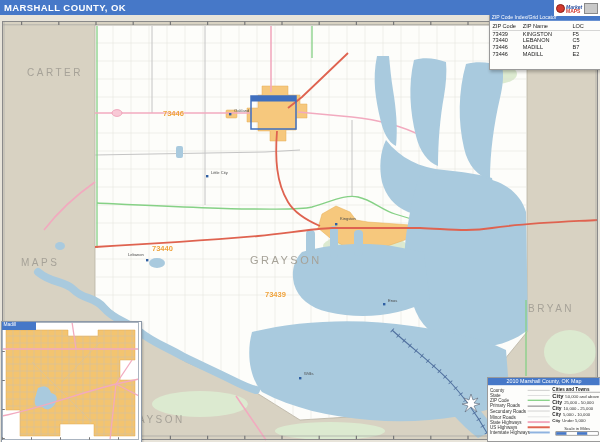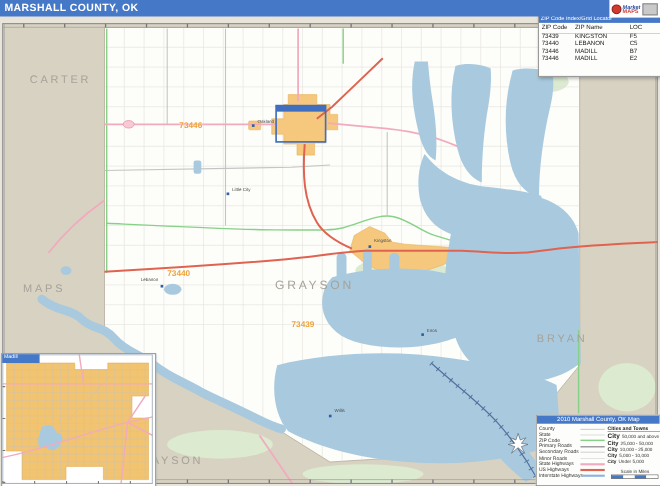--- a/index.html
+++ b/index.html
@@ -181,21 +181,21 @@
     <line x1="3" y1="436" x2="597" y2="436" stroke="#9a9a9a" stroke-width="0.6"></line>
     <line x1="21" y1="437.5" x2="597" y2="437.5" stroke="#777" stroke-width="3.4" stroke-dasharray="1.2 36"></line>
     <line x1="4" y1="22" x2="4" y2="439" stroke="#9a9a9a" stroke-width="0.5"></line>
     <line x1="596" y1="22" x2="596" y2="439" stroke="#9a9a9a" stroke-width="0.5"></line>
   </g>
 </svg>
 
 <span class="abs countylbl" style="left:27px;top:67px">CARTER</span>
 <span class="abs countylbl" style="left:21px;top:257px">MAPS</span>
 <span class="abs countylbl" style="left:250px;top:254px;font-size:11px">GRAYSON</span>
-<span class="abs countylbl" style="left:488px;top:303px">BRYAN</span>
+<span class="abs countylbl" style="left:528px;top:303px">BRYAN</span>
 <span class="abs countylbl" style="left:118px;top:414px">GRAYSON</span>
 
 <span class="abs ziplbl" style="left:163px;top:109px">73446</span>
 <span class="abs ziplbl" style="left:152px;top:244px">73440</span>
 <span class="abs ziplbl" style="left:265px;top:290px">73439</span>
 
 <span class="abs townlbl" style="left:234px;top:109px">Oakland</span>
 <span class="abs townlbl" style="left:340px;top:217px">Kingston</span>
 <span class="abs townlbl" style="left:128px;top:253px">Lebanon</span>
 <span class="abs townlbl" style="left:211px;top:171px">Little City</span>

